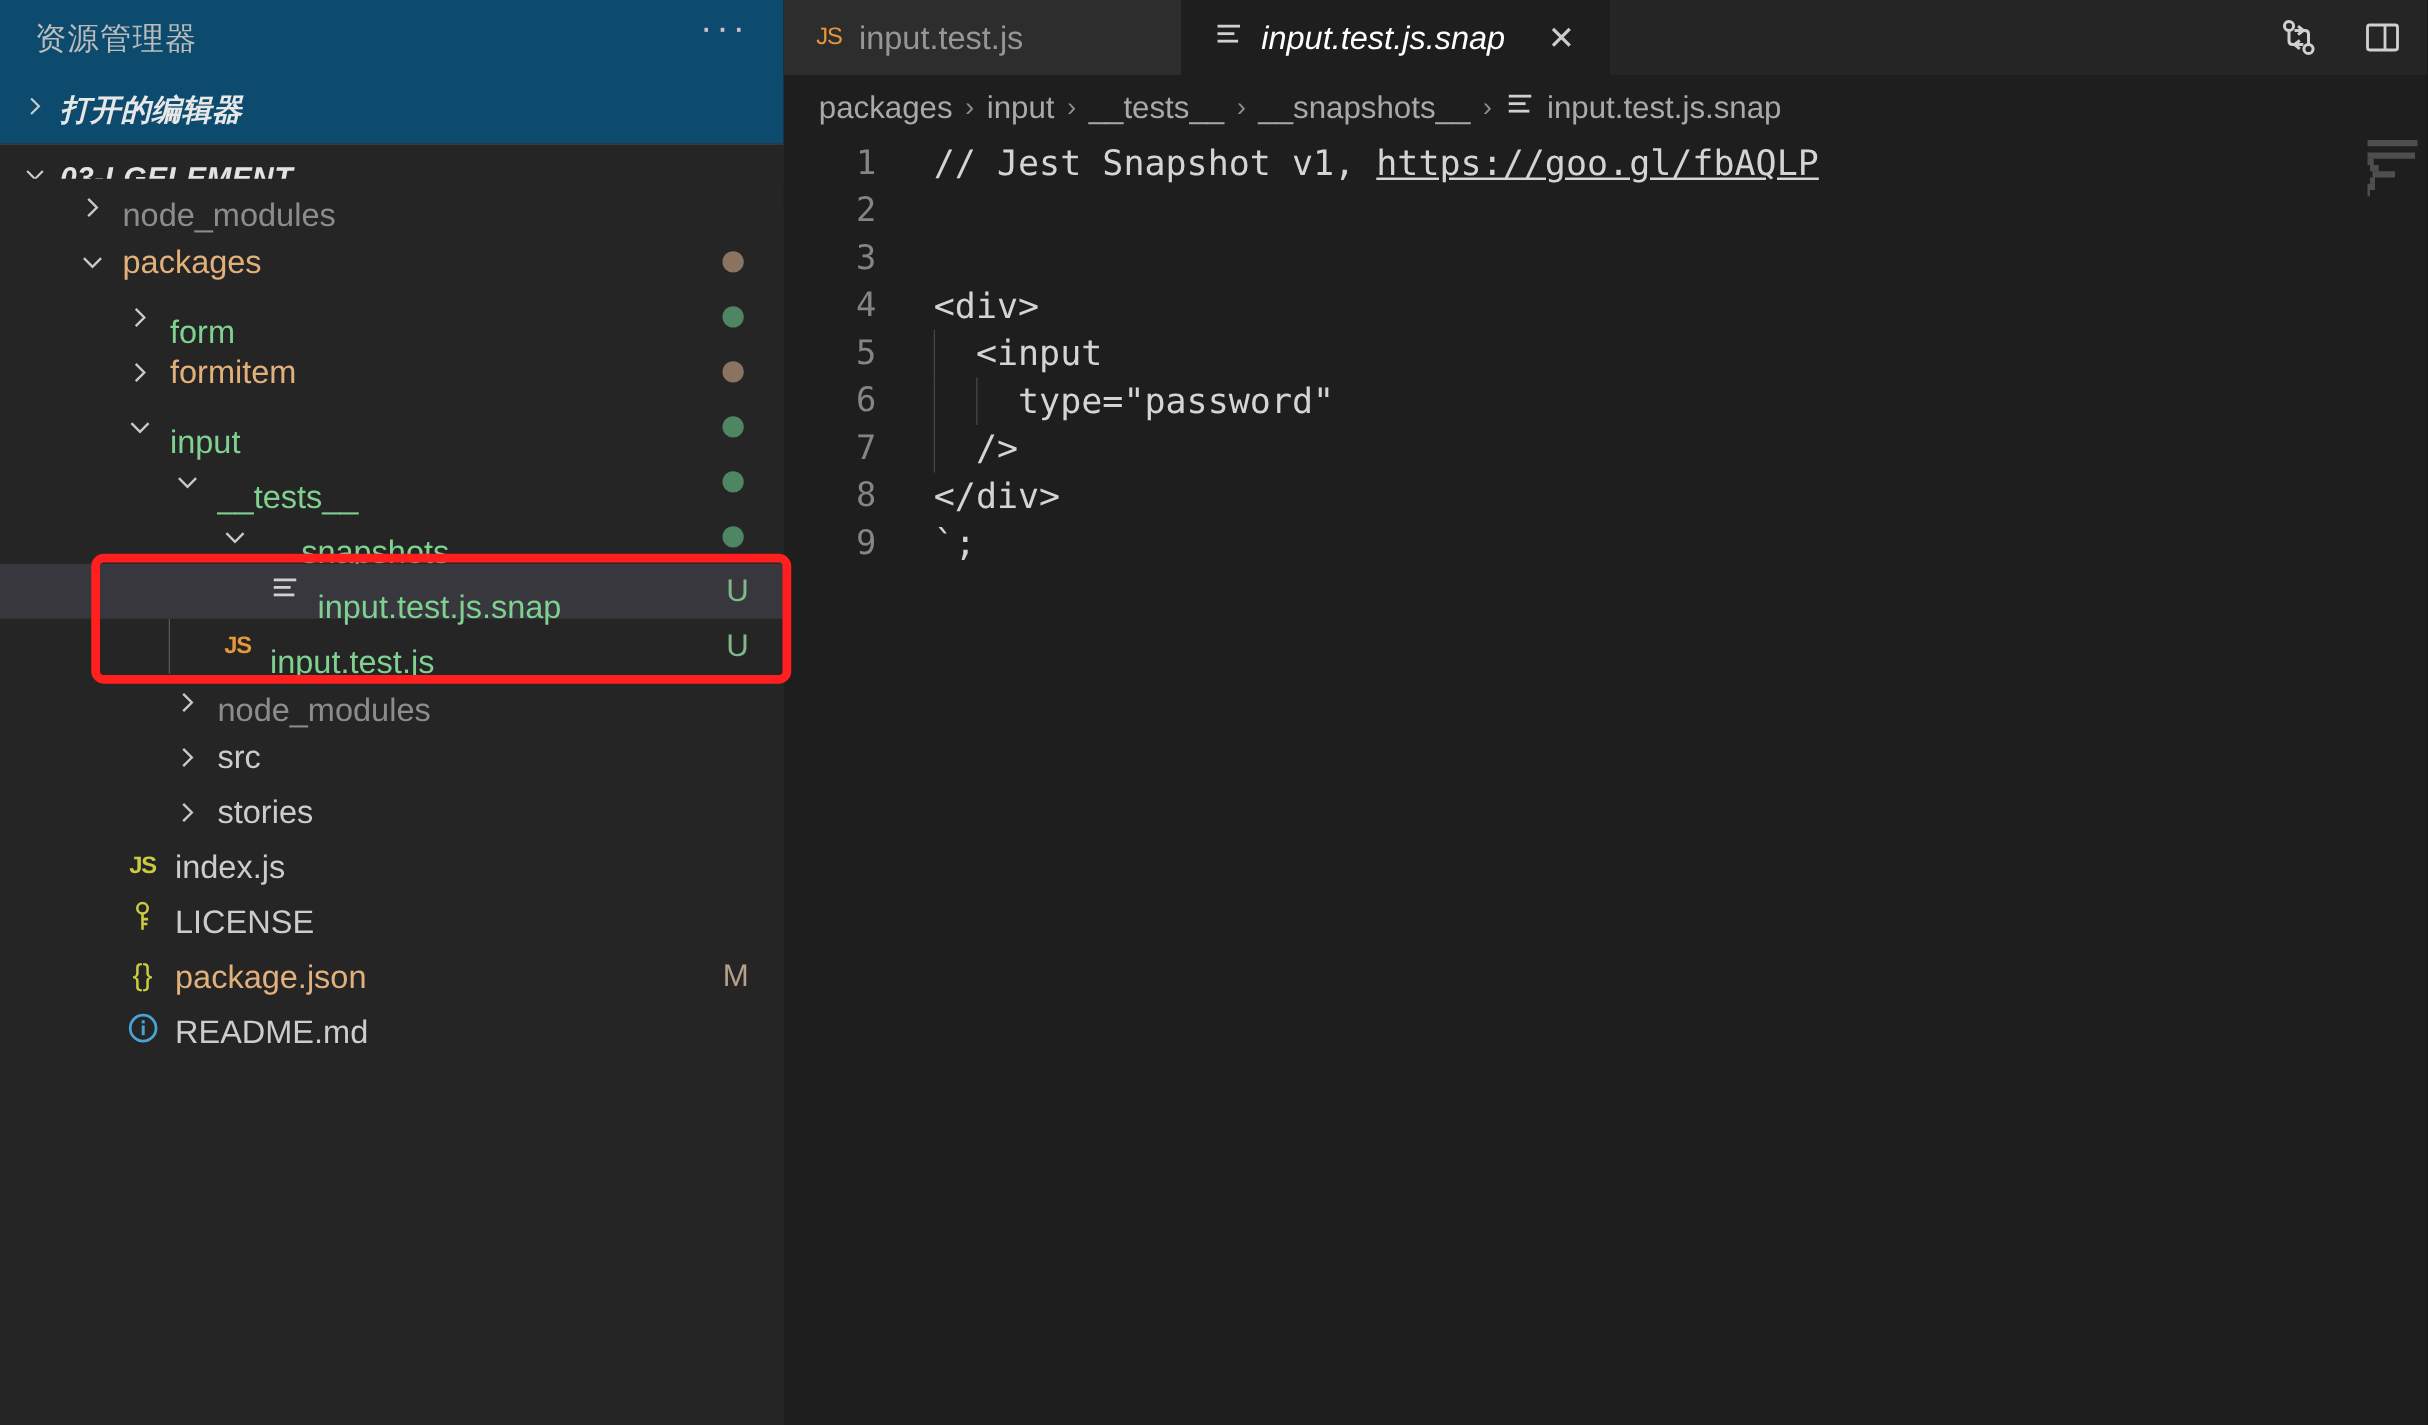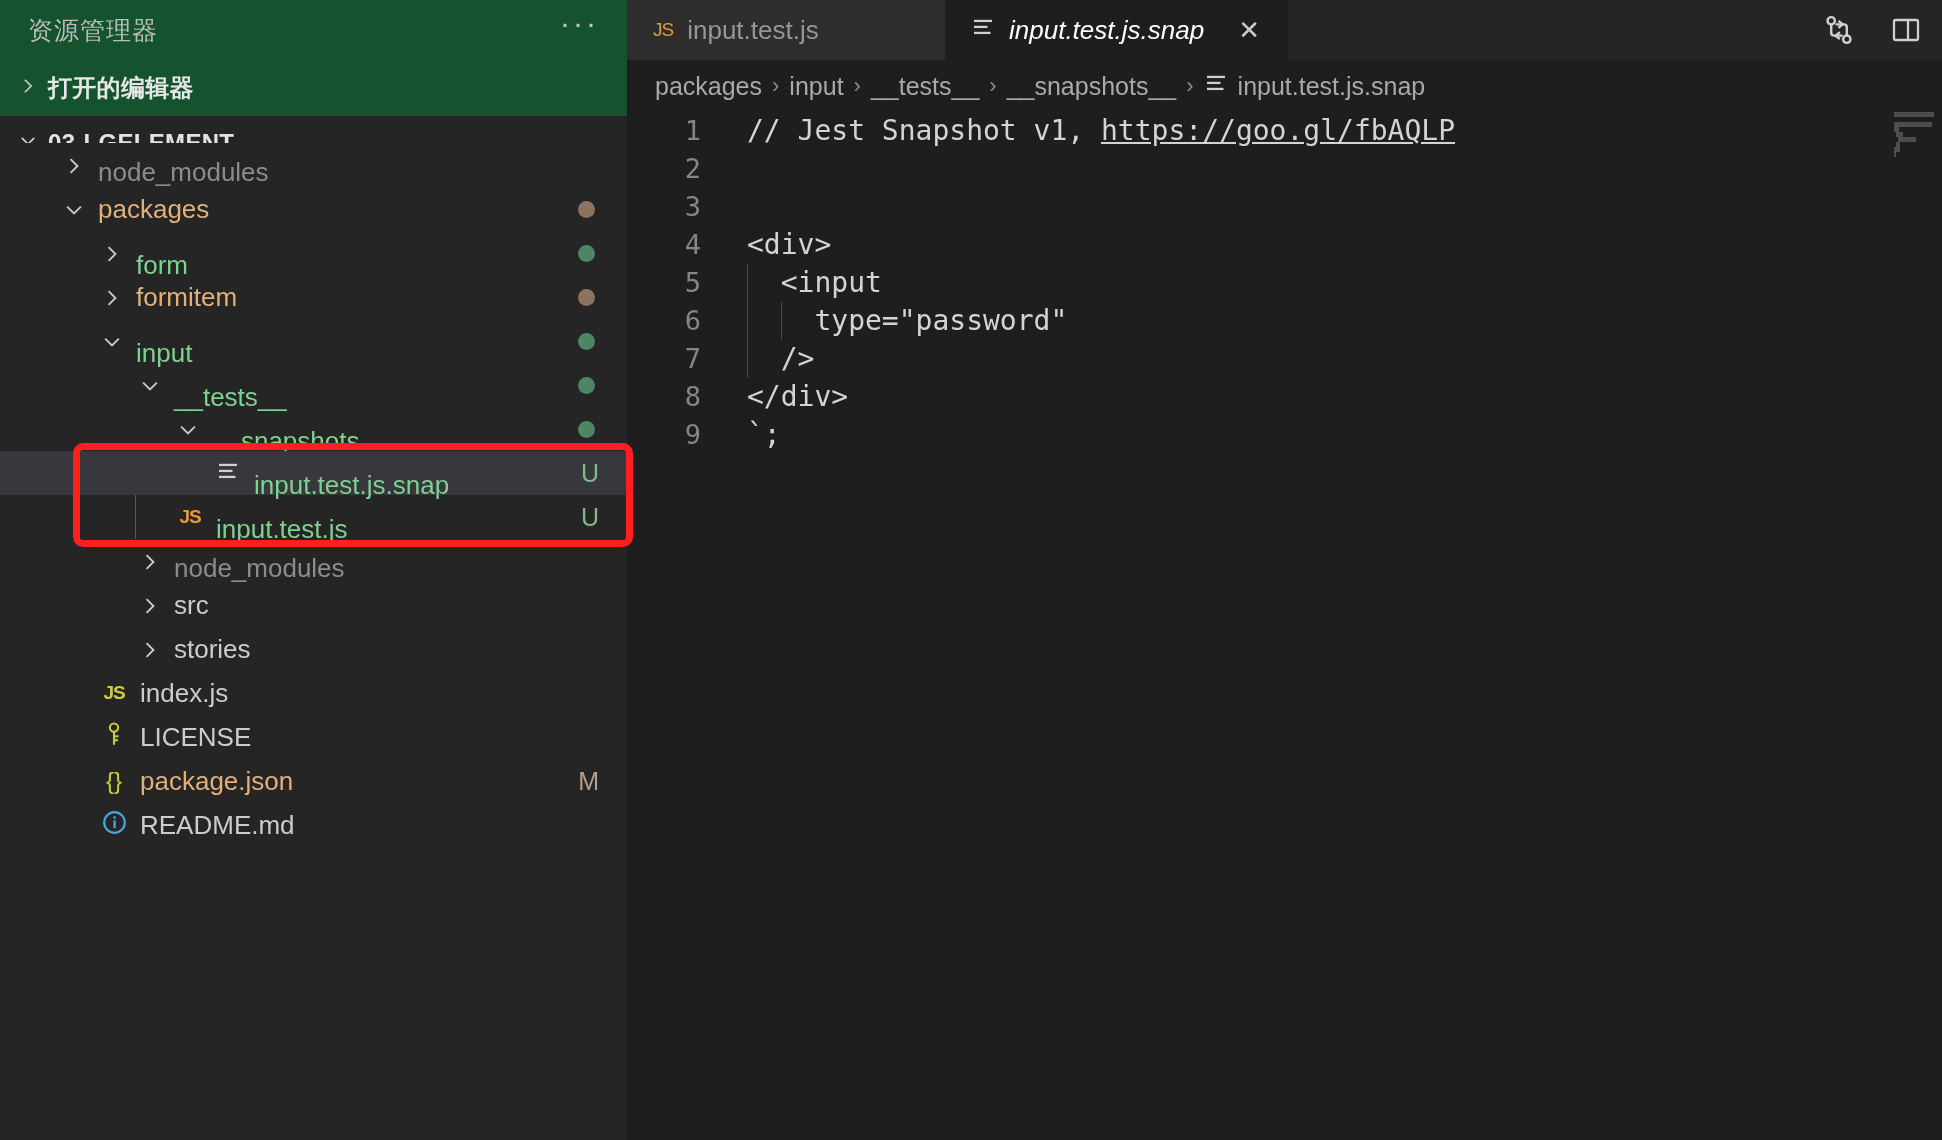--- a/index.html
+++ b/index.html
@@ -8,21 +8,21 @@
     background: #1e1e1e;
     overflow: hidden;
     font-family: "Liberation Sans", sans-serif;
     -webkit-font-smoothing: antialiased;
   }
   #app { position: relative; width: 1942px; height: 1140px; display: flex; }
 
   
   #sidebar {
     width: 627px; height: 1140px;
-    background: #14532d;
+    background: #0c4a6e;
     position: relative;
     flex: 0 0 627px;
     overflow: hidden;
   }
   #sidebar-header {
     height: 60px;
     display: flex; align-items: center;
     padding: 0 28px 0 28px;
     color: #bbbbbb;
     font-size: 25px;
@@ -34,20 +34,21 @@
     letter-spacing: 3px; padding-bottom: 14px; cursor: pointer;
   }
 
   .section-header {
     height: 55px;
     display: flex; align-items: center;
     color: #e7e7e7;
     font-size: 24px;
     font-weight: bold;
     padding-left: 8px;
+    font-style: italic;
   }
   .section-header.bordered { border-top: 1px solid #3a3a3a; background: #252526; }
   .section-header .twisty {
     width: 40px; text-align: center; font-weight: 400;
     color: #cccccc;
   }
   .section-header .sec-label { letter-spacing: .3px; }
   #root-folder-label { color: #e3e3e3; }
 
   

